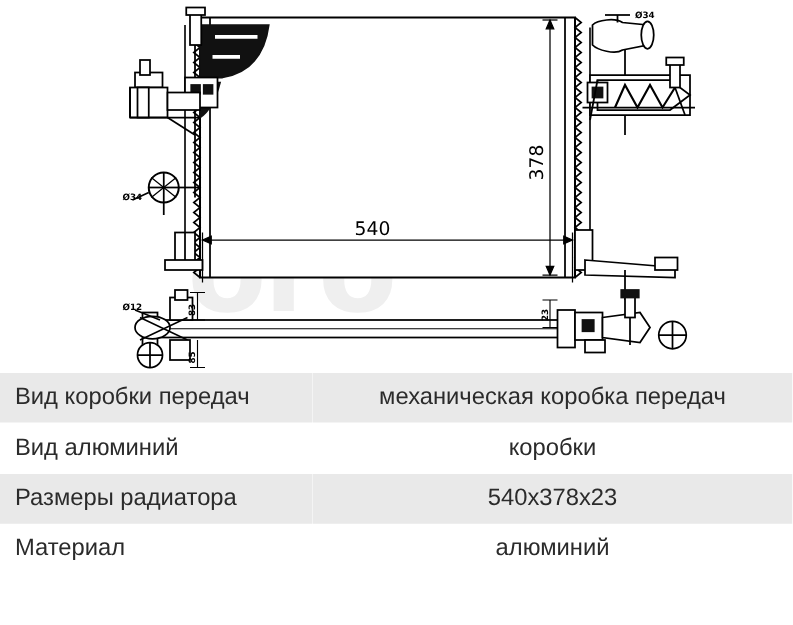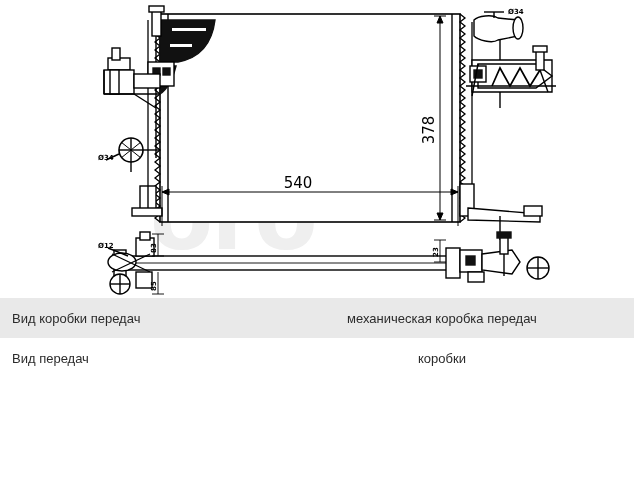--- a/index.html
+++ b/index.html
@@ -45,21 +45,21 @@
 
   
   #spec-table {
     width: 634px;
     border-collapse: collapse;
     table-layout: fixed;
   }
   #spec-table tr { height: 40.4px; }
   #spec-table td {
     padding: 4px 12px;
-    font-size: 13px;
+    font-size: 19px;
     color: #2b2b2b;
     vertical-align: middle;
     white-space: nowrap;
     overflow: hidden;
     border: 0;
   }
   #spec-table td.k { text-align: left; width: 250px; }
   #spec-table td.v { text-align: center; }
   #spec-table tr.odd  td { background: #e9e9e9; }
   #spec-table tr.even td { background: #ffffff; }
@@ -246,17 +246,25 @@
   </svg>
 </div>
 
 <table id="spec-table">
   <tbody>
     <tr class="odd">
       <td class="k">Вид коробки передач</td>
       <td class="v">механическая коробка передач</td>
     </tr>
     <tr class="even">
-      <td class="k">Вид передач</td>
+      <td class="k">Вид алюминий</td>
       <td class="v">коробки</td>
+    </tr>
+    <tr class="odd">
+      <td class="k">Размеры радиатора</td>
+      <td class="v">540x378x23</td>
+    </tr>
+    <tr class="even">
+      <td class="k">Материал</td>
+      <td class="v">алюминий</td>
     </tr>
   </tbody>
 </table>
 
 </body></html>

